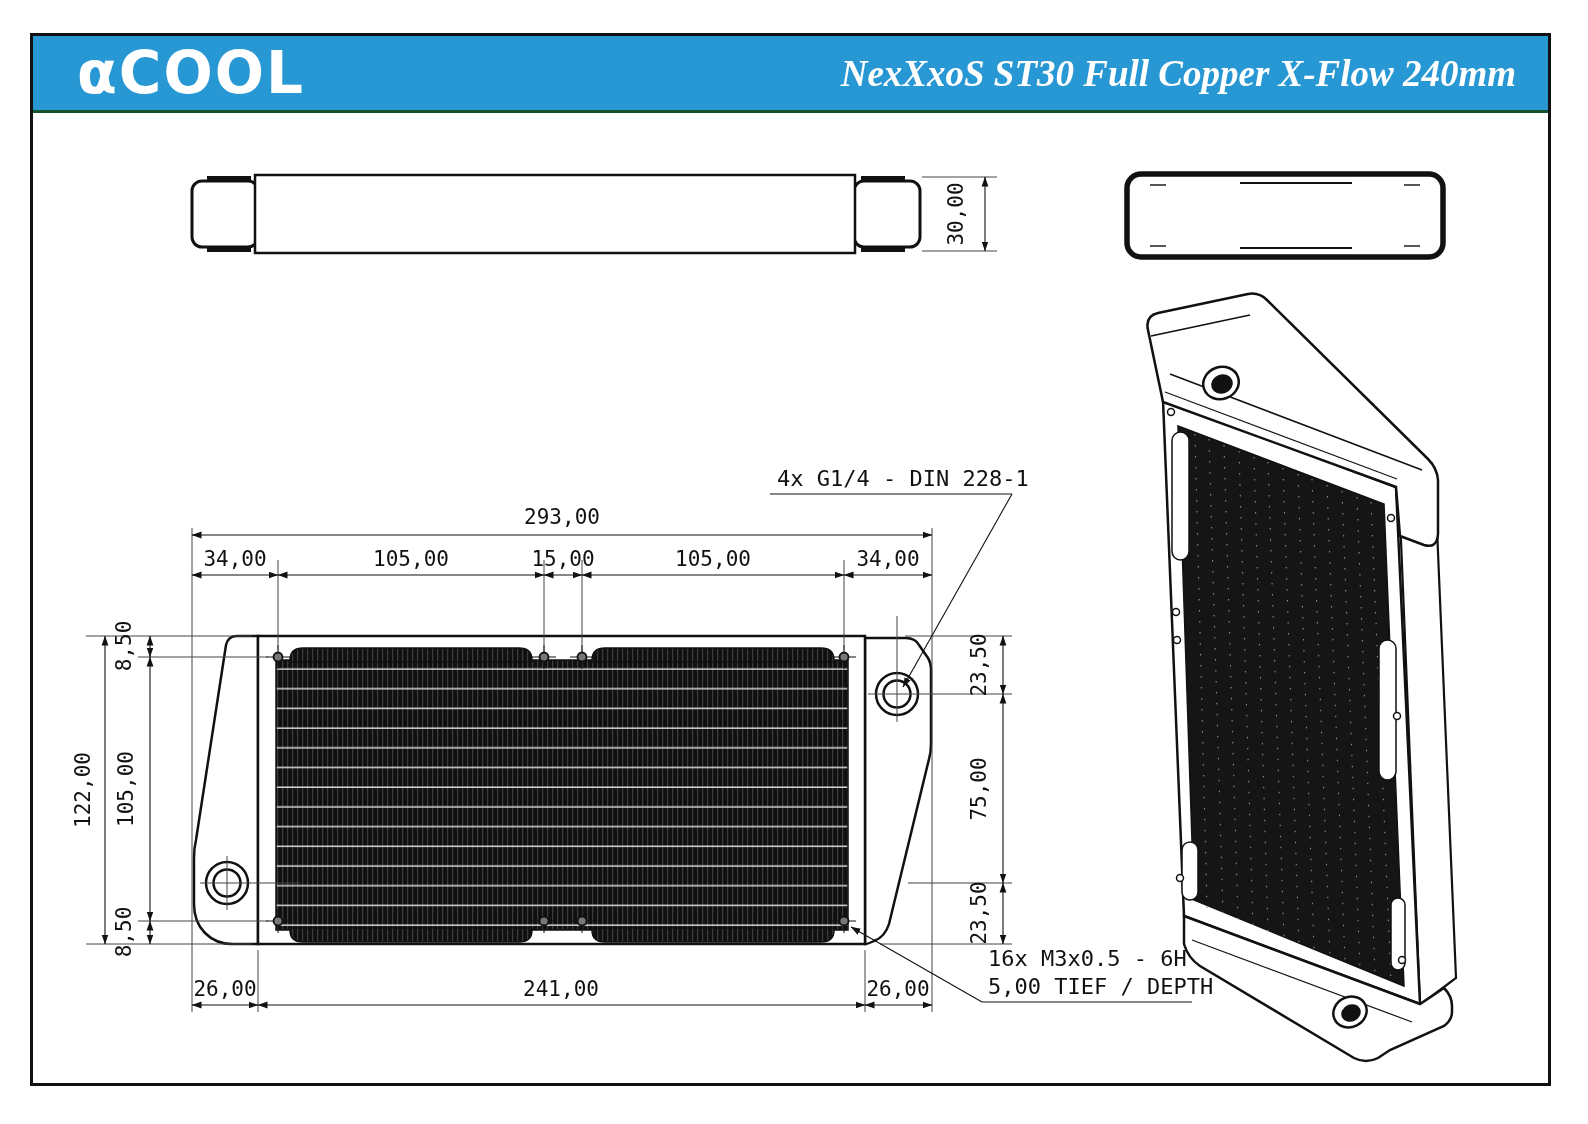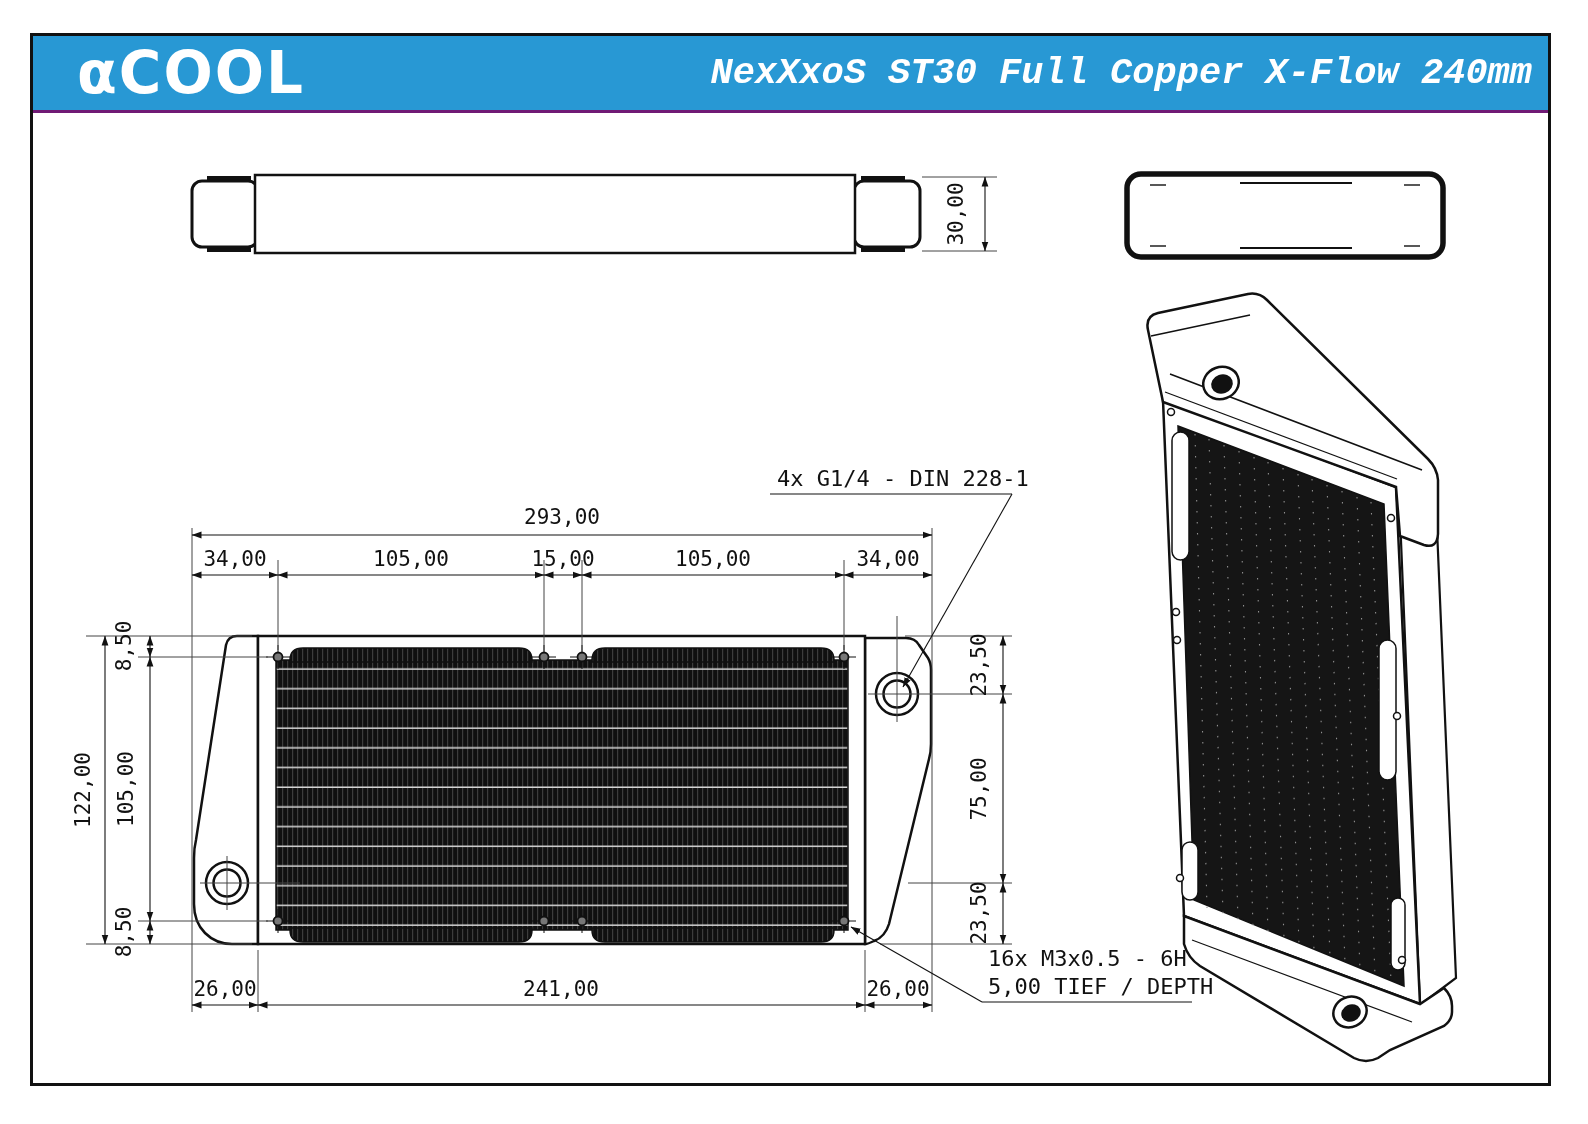--- a/index.html
+++ b/index.html
@@ -1,26 +1,26 @@
 <!DOCTYPE html>
 <html><head>
 <meta charset="utf-8">
 <style>
   html,body{margin:0;padding:0;background:#ffffff;}
   .page{position:relative;width:1588px;height:1124px;background:#fff;
         font-family:"Liberation Sans",sans-serif;overflow:hidden;}
   .sheet{position:absolute;left:30px;top:33px;width:1521px;height:1053px;
          border:3px solid #111;box-sizing:border-box;background:#fff;}
   .titlebar{position:absolute;left:33px;top:36px;width:1515px;height:74px;
-            background:#2898D4;border-bottom:3px solid #701a75;box-sizing:content-box;
+            background:#2898D4;border-bottom:3px solid #14532d;box-sizing:content-box;
             display:flex;align-items:center;justify-content:space-between;gap:17px;}
   .logo{color:#fff;font-size:58px;font-weight:bold;letter-spacing:2px;
         padding-left:44px;line-height:1;font-family:"DejaVu Sans",sans-serif;}
   .title{color:#fff;font-size:37px;font-weight:bold;font-style:italic;
-         padding-right:16px;font-family:Liberation Mono, monospace;}
+         padding-right:32px;font-family:Liberation Serif, serif;}
   svg.drawing{position:absolute;left:0;top:0;}
   .dim{font:21px "DejaVu Sans Mono",monospace;fill:#111;}
   .callout{font:22px "DejaVu Sans Mono",monospace;fill:#111;}
   .thin{stroke:#444;stroke-width:1;fill:none;}
   .dl{stroke:#111;stroke-width:1.1;fill:none;}
   .obj{stroke:#111;stroke-width:2.5;fill:#fff;}
   .obj3{stroke:#111;stroke-width:3;fill:#fff;}
 </style>
 </head>
 <body>

